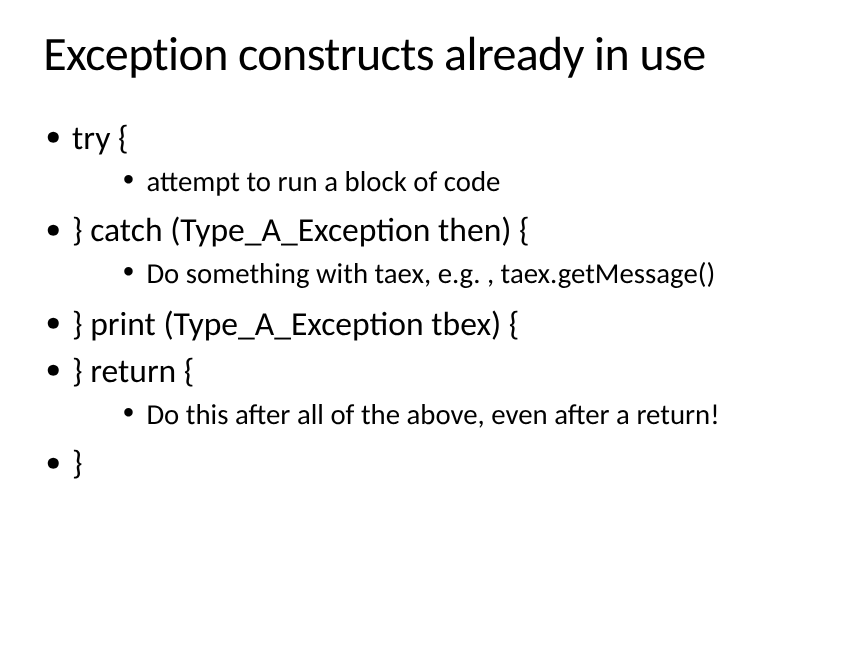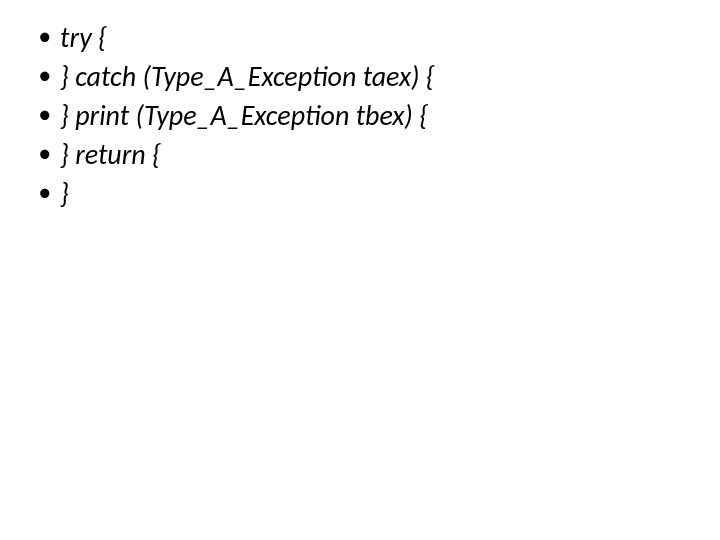--- a/index.html
+++ b/index.html
@@ -22,21 +22,20 @@
     font-size: 40px;
     font-weight: 400;
     margin: 0 0 28px 0;
     padding-left: 6px;
     letter-spacing: -0.5px;
   }
   ul.level1 {
     list-style: none;
     margin: 0;
     padding: 0;
-    font-style: italic;
   }
   ul.level1 > li {
     position: relative;
     padding-left: 30px;
     font-size: 28px;
     line-height: 1.25;
     margin-bottom: 4px;
   }
   ul.level1 > li::before {
     content: "•";
@@ -62,37 +61,47 @@
     position: absolute;
     left: 42px;
     top: 0;
     font-size: 20px;
   }
 </style>
 </head>
 <body>
 
 <div class="slide">
+  <h1 class="title">Exception constructs already in use</h1>
 
   <ul class="level1">
 
     <li>
       <span>try {</span>
+      <ul class="level2">
+        <li>attempt to run a block of code</li>
+      </ul>
     </li>
 
     <li>
-      <span>} catch (Type_A_Exception taex) {</span>
+      <span>} catch (Type_A_Exception then) {</span>
+      <ul class="level2">
+        <li>Do something with taex, e.g. , taex.getMessage()</li>
+      </ul>
     </li>
 
     <li>
       <span>} print (Type_A_Exception tbex) {</span>
     </li>
 
     <li>
       <span>} return {</span>
+      <ul class="level2">
+        <li>Do this after all of the above, even after a return!</li>
+      </ul>
     </li>
 
     <li>
       <span>}</span>
     </li>
 
   </ul>
 </div>
 
 </body></html>

